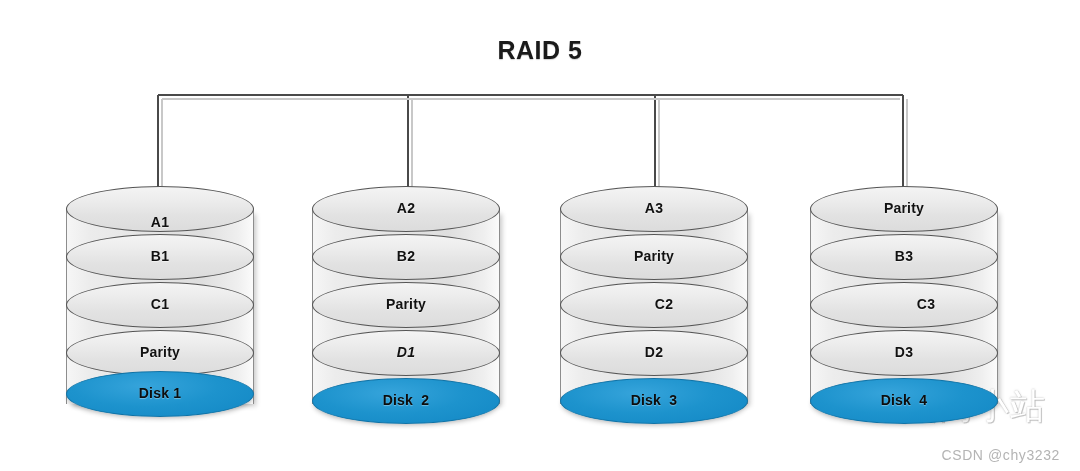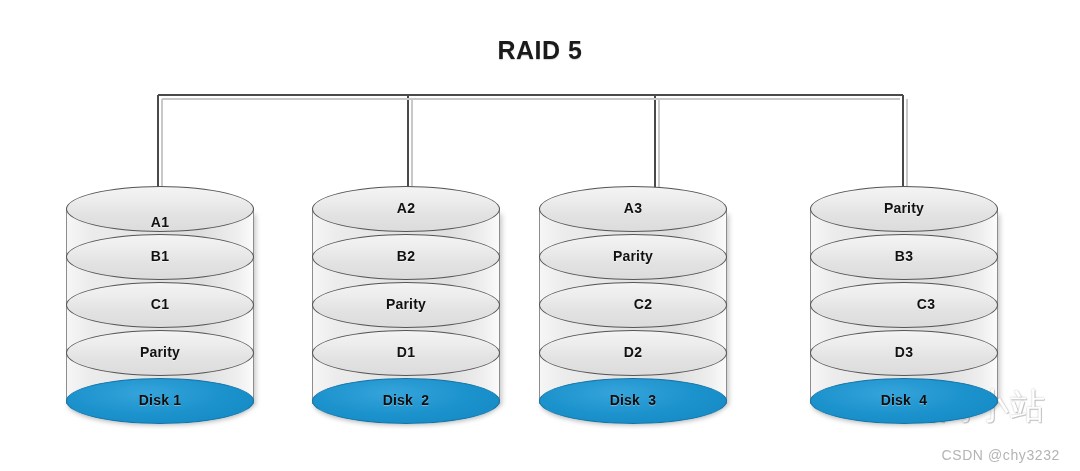--- a/index.html
+++ b/index.html
@@ -168,43 +168,43 @@
         </div>
         <div class="platter" style="top: 48px; z-index: 11;">
           <span class="platter-label">B1</span>
         </div>
         <div class="platter" style="top: 96px; z-index: 12;">
           <span class="platter-label">C1</span>
         </div>
         <div class="platter" style="top: 144px; z-index: 13;">
           <span class="platter-label">Parity</span>
         </div>
-        <div class="platter blue" style="top: 192px; z-index: 14;">
+        <div class="platter blue" style="top: 185px; z-index: 14;">
           <span class="platter-label">Disk 1</span>
         </div>
       </div>
       <div class="disk-stack" style="left: 312px; top: 186px;">
         <div class="disk-body"></div>
         <div class="platter" style="top: 0px; z-index: 10;">
           <span class="platter-label">A2</span>
         </div>
         <div class="platter" style="top: 48px; z-index: 11;">
           <span class="platter-label">B2</span>
         </div>
         <div class="platter" style="top: 96px; z-index: 12;">
           <span class="platter-label">Parity</span>
         </div>
-        <div class="platter" style="top: 144px; z-index: 13;">
+        <div class="platter" style="top: 144px; z-index: 13; font-style: italic;">
           <span class="platter-label">D1</span>
         </div>
         <div class="platter blue" style="top: 192px; z-index: 14;">
           <span class="platter-label">Disk  2</span>
         </div>
       </div>
-      <div class="disk-stack" style="left: 539px; top: 186px;">
+      <div class="disk-stack" style="left: 560px; top: 186px;">
         <div class="disk-body"></div>
         <div class="platter" style="top: 0px; z-index: 10;">
           <span class="platter-label">A3</span>
         </div>
         <div class="platter" style="top: 48px; z-index: 11;">
           <span class="platter-label">Parity</span>
         </div>
         <div class="platter" style="top: 96px; z-index: 12; padding-left: 20px;">
           <span class="platter-label">C2</span>
         </div>

